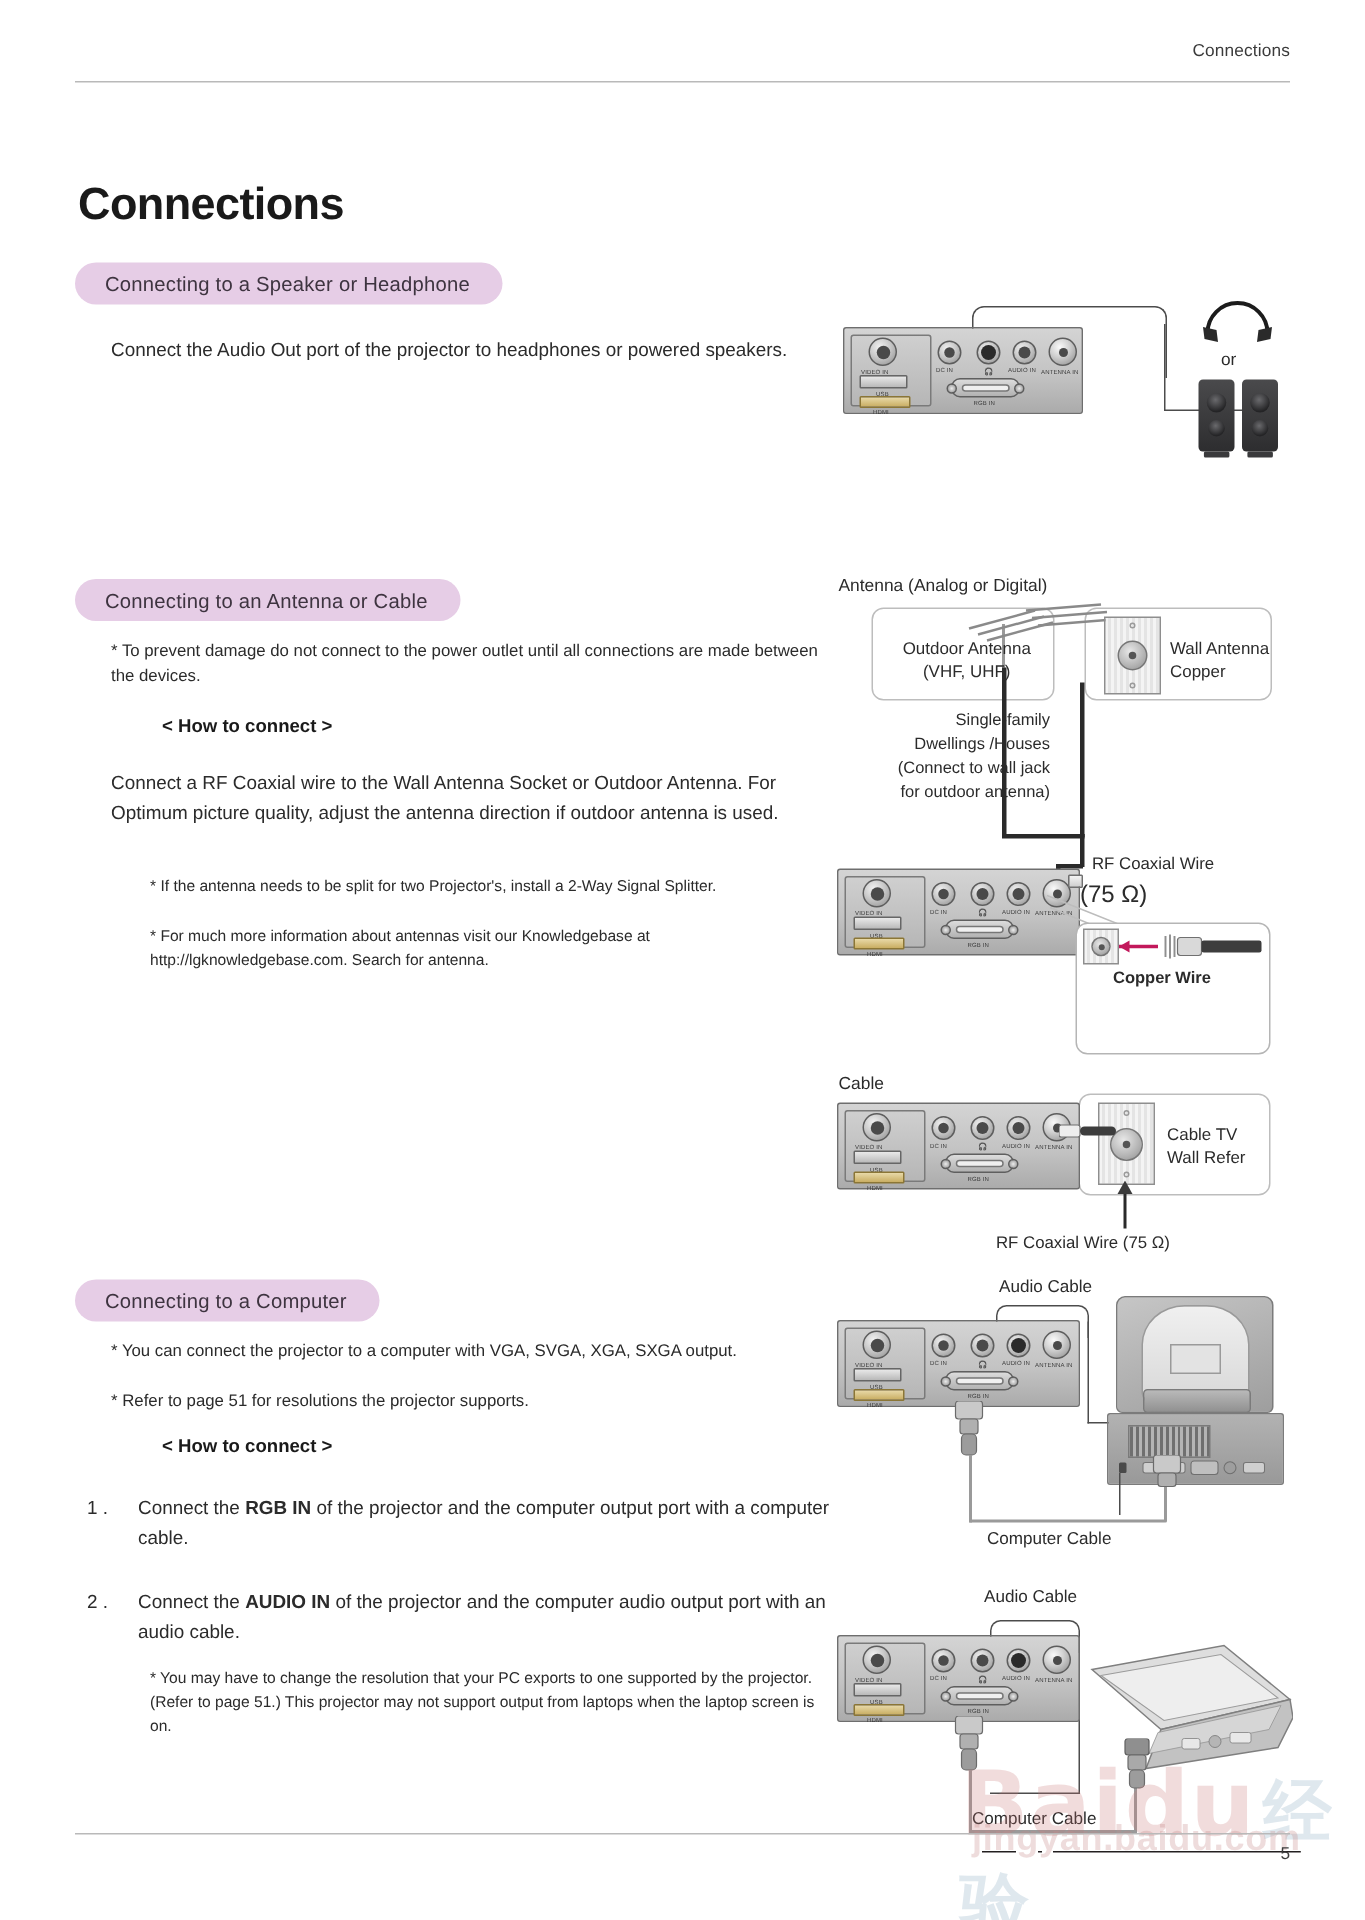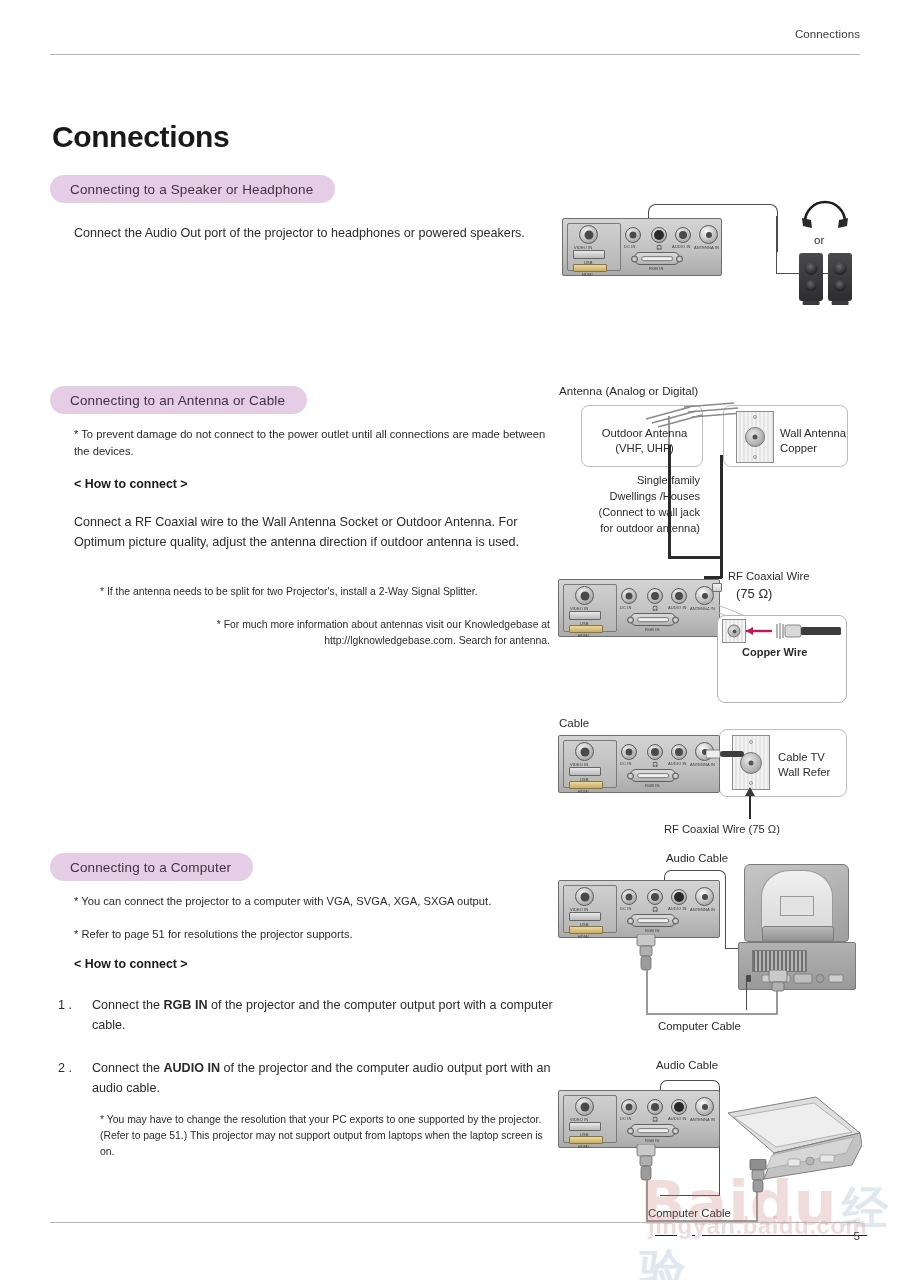--- a/index.html
+++ b/index.html
@@ -49,21 +49,21 @@
     height: 28px;
     display: flex; align-items: center;
     padding: 0 22px 0 20px;
     font-size: 13.5px; color: #3e3440; letter-spacing: .15px;
   }
 
   
   .txt { position: absolute; font-size: 12.6px; line-height: 1.55; color: #2b2b2b; }
   .txt.small { font-size: 11.2px; line-height: 1.5; }
   .txt.tiny { font-size: 10.4px; line-height: 1.52; }
-  .how { position: absolute; font-size: 12.4px; font-weight: bold; color: #1a1a1a; }
+  .how { position: absolute; font-size: 12.4px; font-weight: bold; color: #1a1a1a; margin-left: 34px; }
   .num-item { position: absolute; display: flex; font-size: 12.6px; line-height: 1.55; color: #2b2b2b; }
   .num-item .n { width: 34px; flex: none; }
 
   
   .dgm { position: absolute; }
   .cap { position: absolute; font-size: 11.4px; color: #2b2b2b; line-height: 1.45; }
   .cap.b { font-weight: bold; }
 
   
   .panel {
@@ -234,21 +234,21 @@
   </div>
 </div>
 
 <div class="pill" style="left:50px; top:386px;">
   <span>Connecting to an Antenna or Cable</span>
 </div>
 <div class="txt small" style="left:74px; top:426px; width:485px;">* To prevent damage do not connect to the power outlet until all connections are made between the devices.</div>
 <div class="how" style="left:74px; top:477px;">&lt; How to connect &gt;</div>
 <div class="txt" style="left:74px; top:513px; width:480px;">Connect a RF Coaxial wire to the Wall Antenna Socket or Outdoor Antenna. For Optimum picture quality, adjust the antenna direction if outdoor antenna is used.</div>
 <div class="txt tiny" style="left:100px; top:584px; width:450px;">* If the antenna needs to be split for two Projector's, install a 2-Way Signal Splitter.</div>
-<div class="txt tiny" style="left:100px; top:617px; width:450px;text-align:right;">* For much more information about antennas visit our Knowledgebase at http://lgknowledgebase.com. Search for antenna.</div>
+<div class="txt tiny" style="left:100px; top:617px; width:450px;">* For much more information about antennas visit our Knowledgebase at http://lgknowledgebase.com. Search for antenna.</div>
 
 <div class="dgm" style="left:556px; top:383px; width:300px; height:330px;">
   <div class="cap" style="left:3px; top:0px; font-size:11.6px;">Antenna (Analog or Digital)</div>
 
   <div class="rbox" style="left:25px; top:22px; width:122px; height:62px;"></div>
 
   <div class="rbox" style="left:167px; top:22px; width:125px; height:62px;"></div>
 
   <div class="mast" style="left:112px; top:33px; width:2px; height:48px;"></div>
   <svg style="position:absolute; left:82px; top:18px;" width="110" height="28">
@@ -280,21 +280,21 @@
 for outdoor antenna)</div>
 
   <div class="thickwire" style="left:112px; top:62px; width:2.6px; height:113px;"></div>
   <div class="thickwire" style="left:112px; top:173px; width:55px; height:2.6px;"></div>
   <div class="thickwire" style="left:164px; top:72px; width:2.6px; height:103px;"></div>
   <div class="thickwire" style="left:164px; top:173px; width:2.6px; height:22px;"></div>
   <div class="thickwire" style="left:148px; top:193px; width:18px; height:2.6px;"></div>
   <div class="thickwire" style="left:148px; top:193px; width:2.6px; height:20px;"></div>
 
   <div class="cap" style="left:172px; top:185px; font-size:11.2px;">RF Coaxial Wire</div>
-  <div class="cap" style="left:180px; top:202px; font-size:13px;">(75 Ω)</div>
+  <div class="cap" style="left:164px; top:202px; font-size:16px;">(75 Ω)</div>
 
   <div class="panel" style="left:2px; top:196px; width:162px; height:58px;">
     <div class="pblock"></div>
     <div class="jack" style="left:16px; top:6px; width:19px; height:19px;">
         <div class="hole" style="width:9px;height:9px;"></div>
       </div>
     <div class="plabel" style="left:11px; top:26px; font-size:4px;">VIDEO IN</div>
     <div class="rectport" style="left:10px; top:31px; width:32px; height:9px;"></div>
     <div class="plabel" style="left:21px; top:41px; font-size:4px;">USB</div>
     <div class="rectport hdmi" style="left:10px; top:45px; width:34px; height:8px;"></div>

